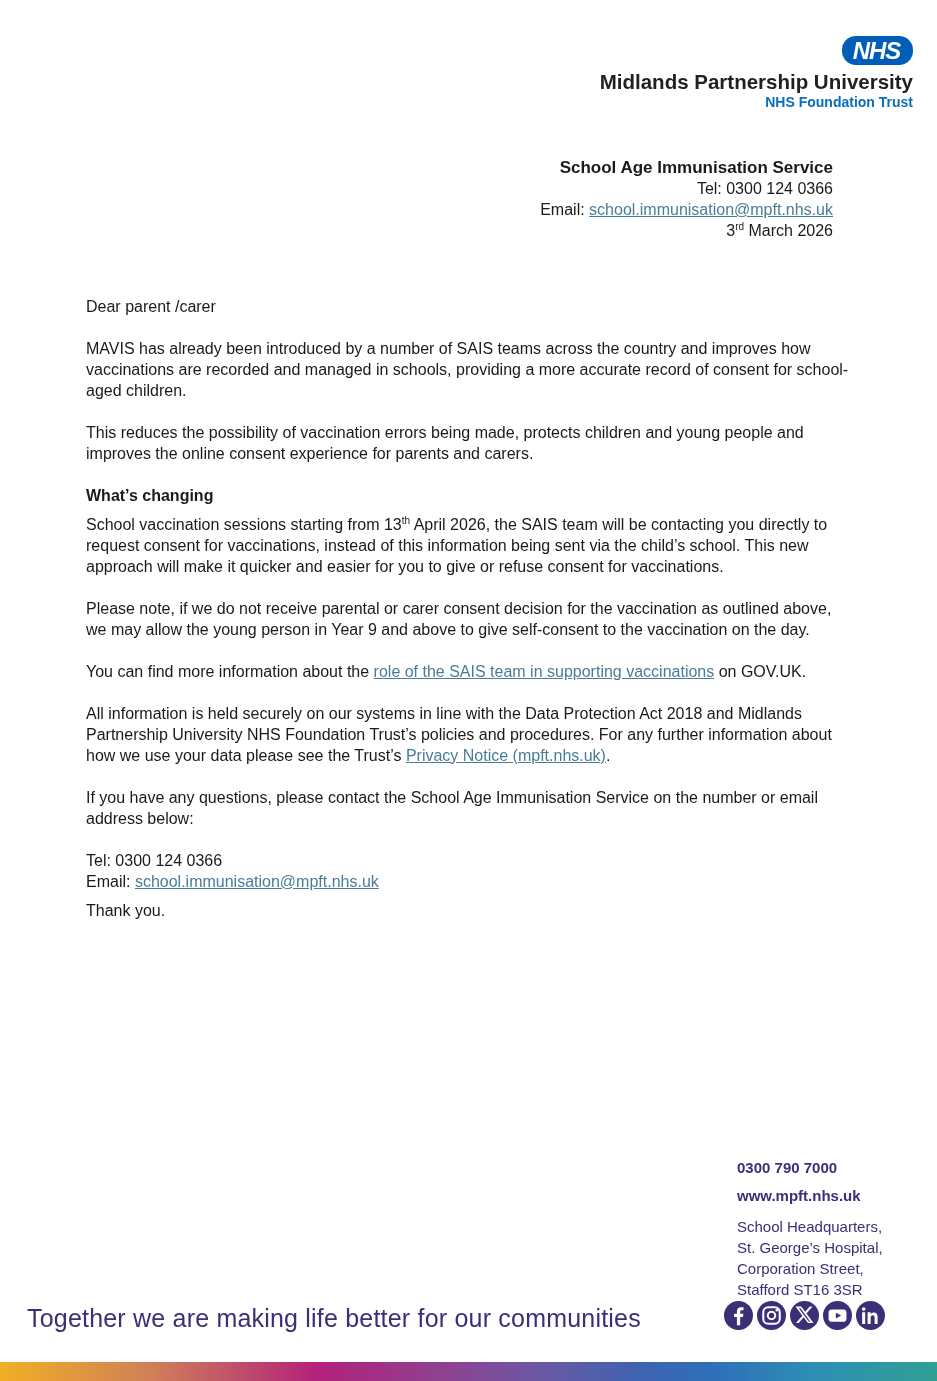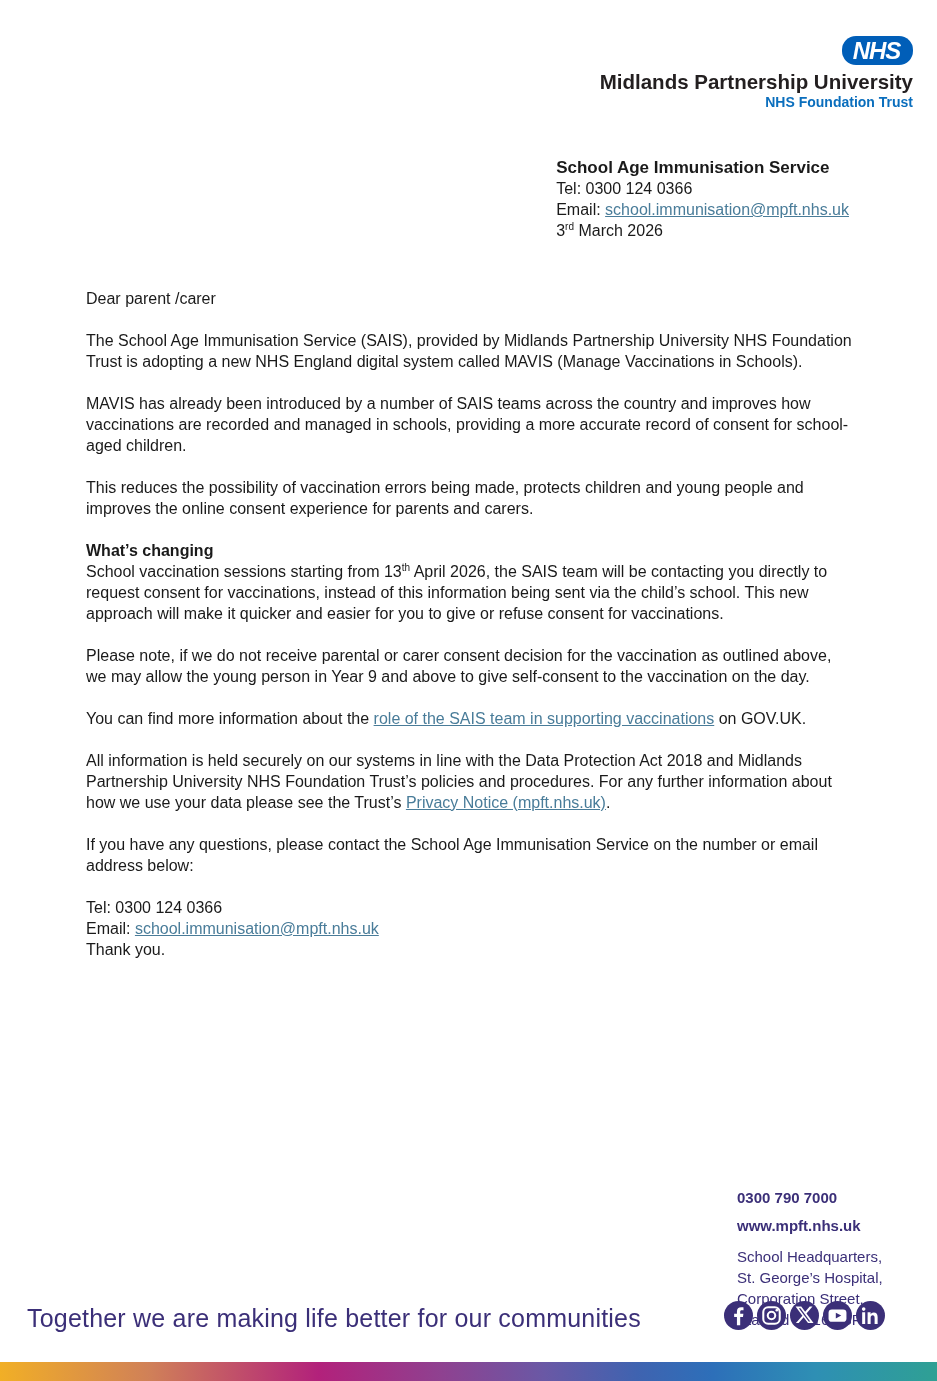--- a/index.html
+++ b/index.html
@@ -18,41 +18,41 @@
     display:inline-block;background:#005EB8;color:#ffffff;
     font-weight:bold;font-style:italic;
     width:71px;height:29px;line-height:29px;font-size:24px;
     text-align:center;letter-spacing:-1px;padding-right:2px;box-sizing:border-box;border-radius:14px;
   }
   .trust-name{margin-top:5px;color:#231F20;font-weight:bold;font-size:20.5px;line-height:23px;}
   .trust-sub{color:#0A6EBD;font-weight:bold;font-size:14px;line-height:16px;margin-top:1px;}
 
   
   .header-contact{
-    position:absolute;top:157px;right:88px;text-align:left;
+    position:absolute;top:157px;right:104px;text-align:right;
     font-size:16px;line-height:21px;
   }
   .header-contact .title{font-weight:bold;font-size:17px;}
 
   a.link{color:#497C99;text-decoration:underline;cursor:pointer;}
 
   sup{font-size:10px;line-height:0;vertical-align:super;}
 
   
   .letter{
     position:absolute;top:288px;left:86px;width:768px;
     font-size:16px;line-height:21px;
   }
-  .letter p{margin:0 0 21px 0;}
+  .letter p{margin:8px 0 21px 0;}
   .letter .heading{font-weight:bold;}
   .letter .no-gap{margin-bottom:0;}
 
   
   .footer-info{
-    position:absolute;left:737px;top:1188px;
+    position:absolute;left:737px;top:1158px;
     color:#3B2F78;font-size:15px;line-height:20px;
   }
   .footer-info .phone{font-weight:bold;margin-bottom:8px;}
   .footer-info .web{font-weight:bold;margin-bottom:10px;}
   .footer-info .addr{line-height:21px;}
 
   
   .tagline{
     position:absolute;left:27px;top:1302px;
     color:#3B2F78;font-size:25px;line-height:32px;letter-spacing:0.2px;
@@ -90,21 +90,20 @@
       <span>Email:</span>
       <a class="link">school.immunisation@mpft.nhs.uk</a>
     </div>
     <div>
       <span>3</span><sup>rd</sup><span> March 2026</span>
     </div>
   </div>
 
   <div class="letter">
     <p>Dear parent /carer</p>
-    <p>The School Age Immunisation Service (SAIS), provided by Midlands Partnership University NHS Foundation Trust is adopting a new NHS England digital system called MAVIS (Manage Vaccinations in Schools).</p>
     <p>MAVIS has already been introduced by a number of SAIS teams across the country and improves how vaccinations are recorded and managed in schools, providing a more accurate record of consent for school-aged children.</p>
     <p>This reduces the possibility of vaccination errors being made, protects children and young people and improves the online consent experience for parents and carers.</p>
 
     <p class="heading no-gap">What’s changing</p>
     <p><span>School vaccination sessions starting from 13</span><sup>th</sup><span> April 2026, the SAIS team will be contacting you directly to request consent for vaccinations, instead of this information being sent via the child’s school. This new approach will make it quicker and easier for you to give or refuse consent for vaccinations.</span></p>
 
     <p>Please note, if we do not receive parental or carer consent decision for the vaccination as outlined above, we may allow the young person in Year 9 and above to give self-consent to the vaccination on the day.</p>
 
     <p><span>You can find more information about the </span><a class="link">role of the SAIS team in supporting vaccinations</a><span> on GOV.UK.</span></p>
 

